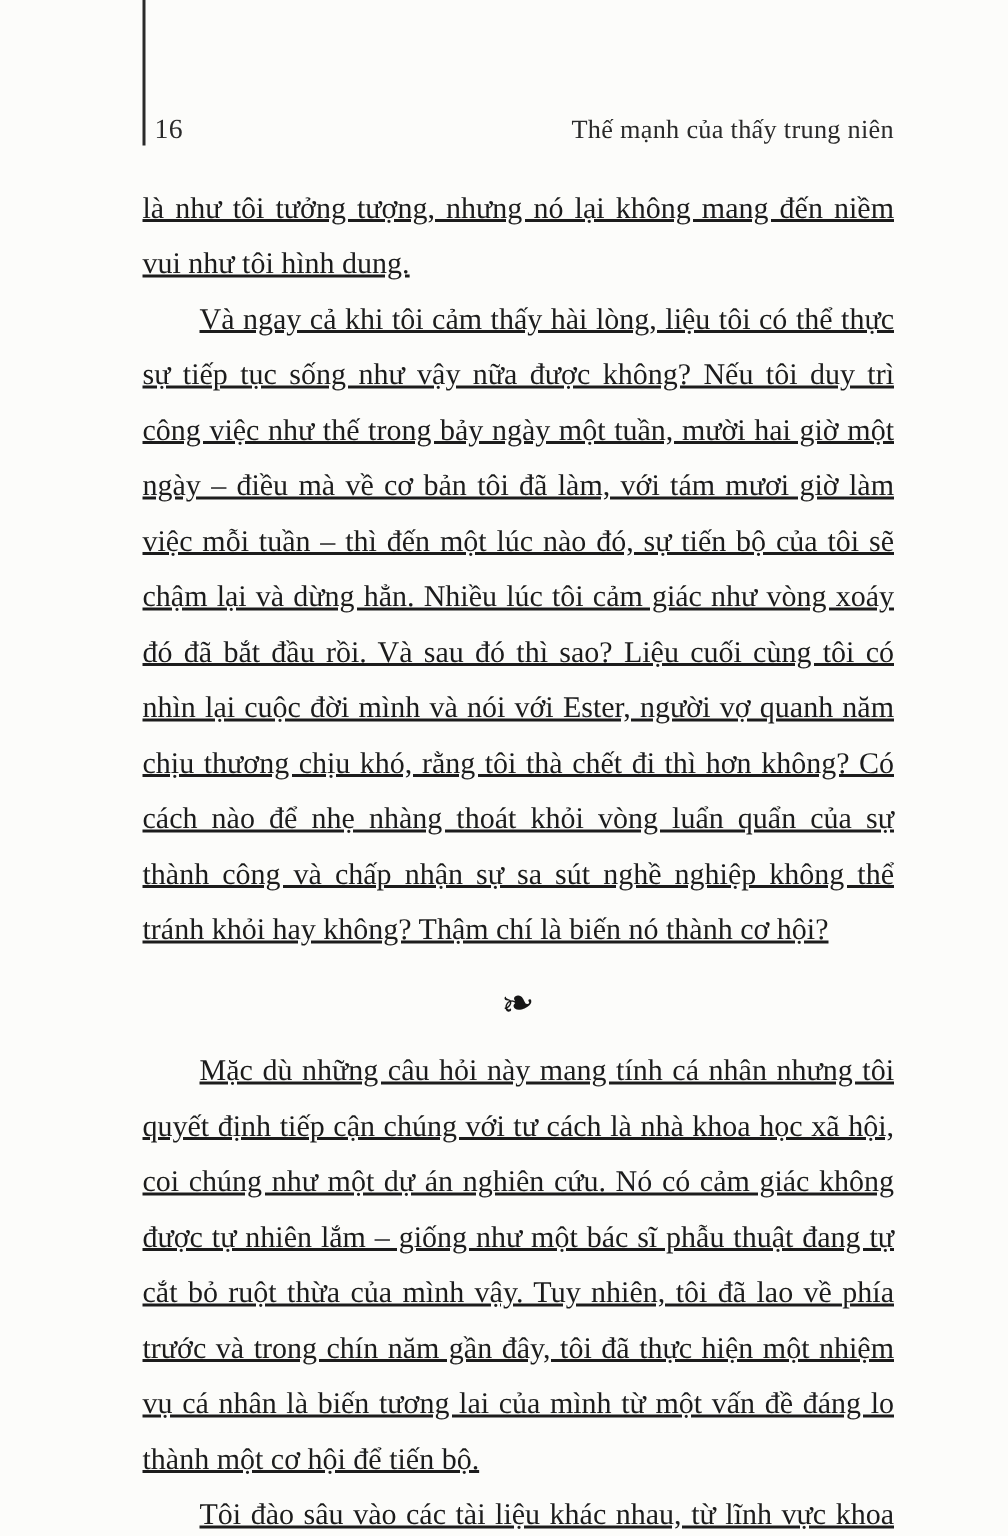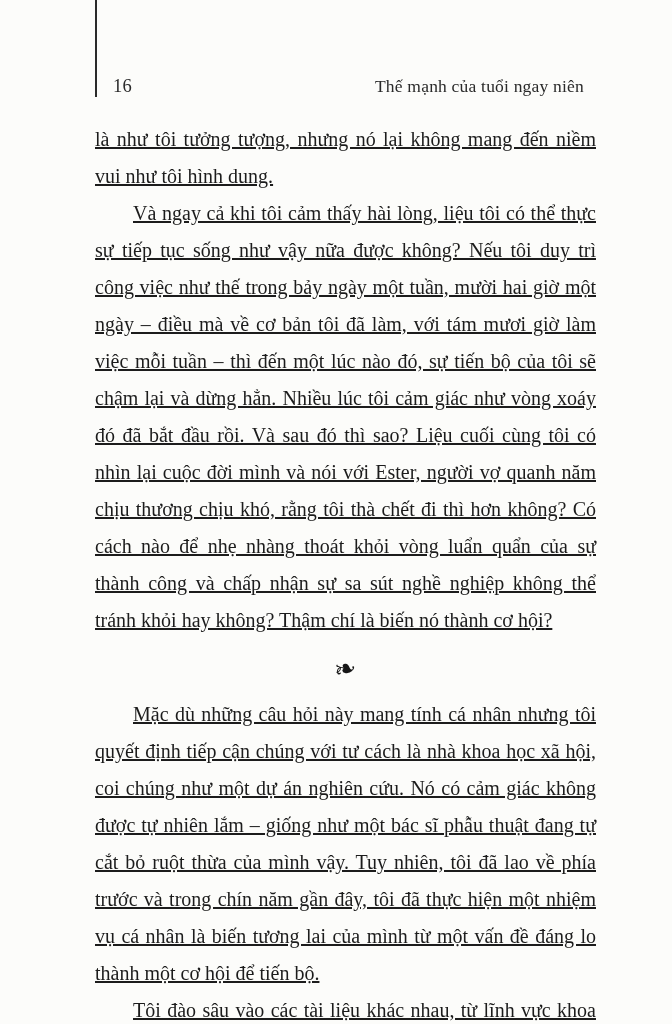--- a/index.html
+++ b/index.html
@@ -21,29 +21,28 @@
     position: absolute;
     left: 95px;
     top: 0;
     width: 1.5px;
     height: 97px;
     background: #2a2a2a;
   }
   .page-header {
     position: absolute;
     left: 103px;
-    right: 88px;
+    right: 76px;
     top: 76px;
     display: flex;
     justify-content: space-between;
     align-items: baseline;
     font-size: 18px;
     color: #2a2a2a;
     letter-spacing: 0.2px;
-    margin-left: 10px;
   }
   .page-header .page-number {
     font-size: 18.5px;
   }
   .page-header .running-title {
     font-size: 17.5px;
   }
   .page-content {
     position: absolute;
     left: 95px;
@@ -74,21 +73,21 @@
   }
 </style>
 </head>
 <body>
 
 <div class="page">
   <div class="vertical-rule"></div>
 
   <header class="page-header">
     <span class="page-number">16</span>
-    <span class="running-title">Thế mạnh của tuổi ngay niên</span>
+    <span class="running-title">Thế mạnh của thấy trung niên</span>
   </header>
 
   <main class="page-content" id="content">
       <p>là như tôi tưởng tượng, nhưng nó lại không mang đến niềm vui như tôi hình dung.</p>
       <p class="indent">Và ngay cả khi tôi cảm thấy hài lòng, liệu tôi có thể thực sự tiếp tục sống như vậy nữa được không? Nếu tôi duy trì công việc như thế trong bảy ngày một tuần, mười hai giờ một ngày – điều mà về cơ bản tôi đã làm, với tám mươi giờ làm việc mỗi tuần – thì đến một lúc nào đó, sự tiến bộ của tôi sẽ chậm lại và dừng hẳn. Nhiều lúc tôi cảm giác như vòng xoáy đó đã bắt đầu rồi. Và sau đó thì sao? Liệu cuối cùng tôi có nhìn lại cuộc đời mình và nói với Ester, người vợ quanh năm chịu thương chịu khó, rằng tôi thà chết đi thì hơn không? Có cách nào để nhẹ nhàng thoát khỏi vòng luẩn quẩn của sự thành công và chấp nhận sự sa sút nghề nghiệp không thể tránh khỏi hay không? Thậm chí là biến nó thành cơ hội?</p>
       <div class="separator"><span class="glyph">❧</span></div>
       <p class="indent">Mặc dù những câu hỏi này mang tính cá nhân nhưng tôi quyết định tiếp cận chúng với tư cách là nhà khoa học xã hội, coi chúng như một dự án nghiên cứu. Nó có cảm giác không được tự nhiên lắm – giống như một bác sĩ phẫu thuật đang tự cắt bỏ ruột thừa của mình vậy. Tuy nhiên, tôi đã lao về phía trước và trong chín năm gần đây, tôi đã thực hiện một nhiệm vụ cá nhân là biến tương lai của mình từ một vấn đề đáng lo thành một cơ hội để tiến bộ.</p>
       <p class="indent">Tôi đào sâu vào các tài liệu khác nhau, từ lĩnh vực khoa học xã hội của tôi đến các công trình liên quan đến</p>
     </main>
 </div>

